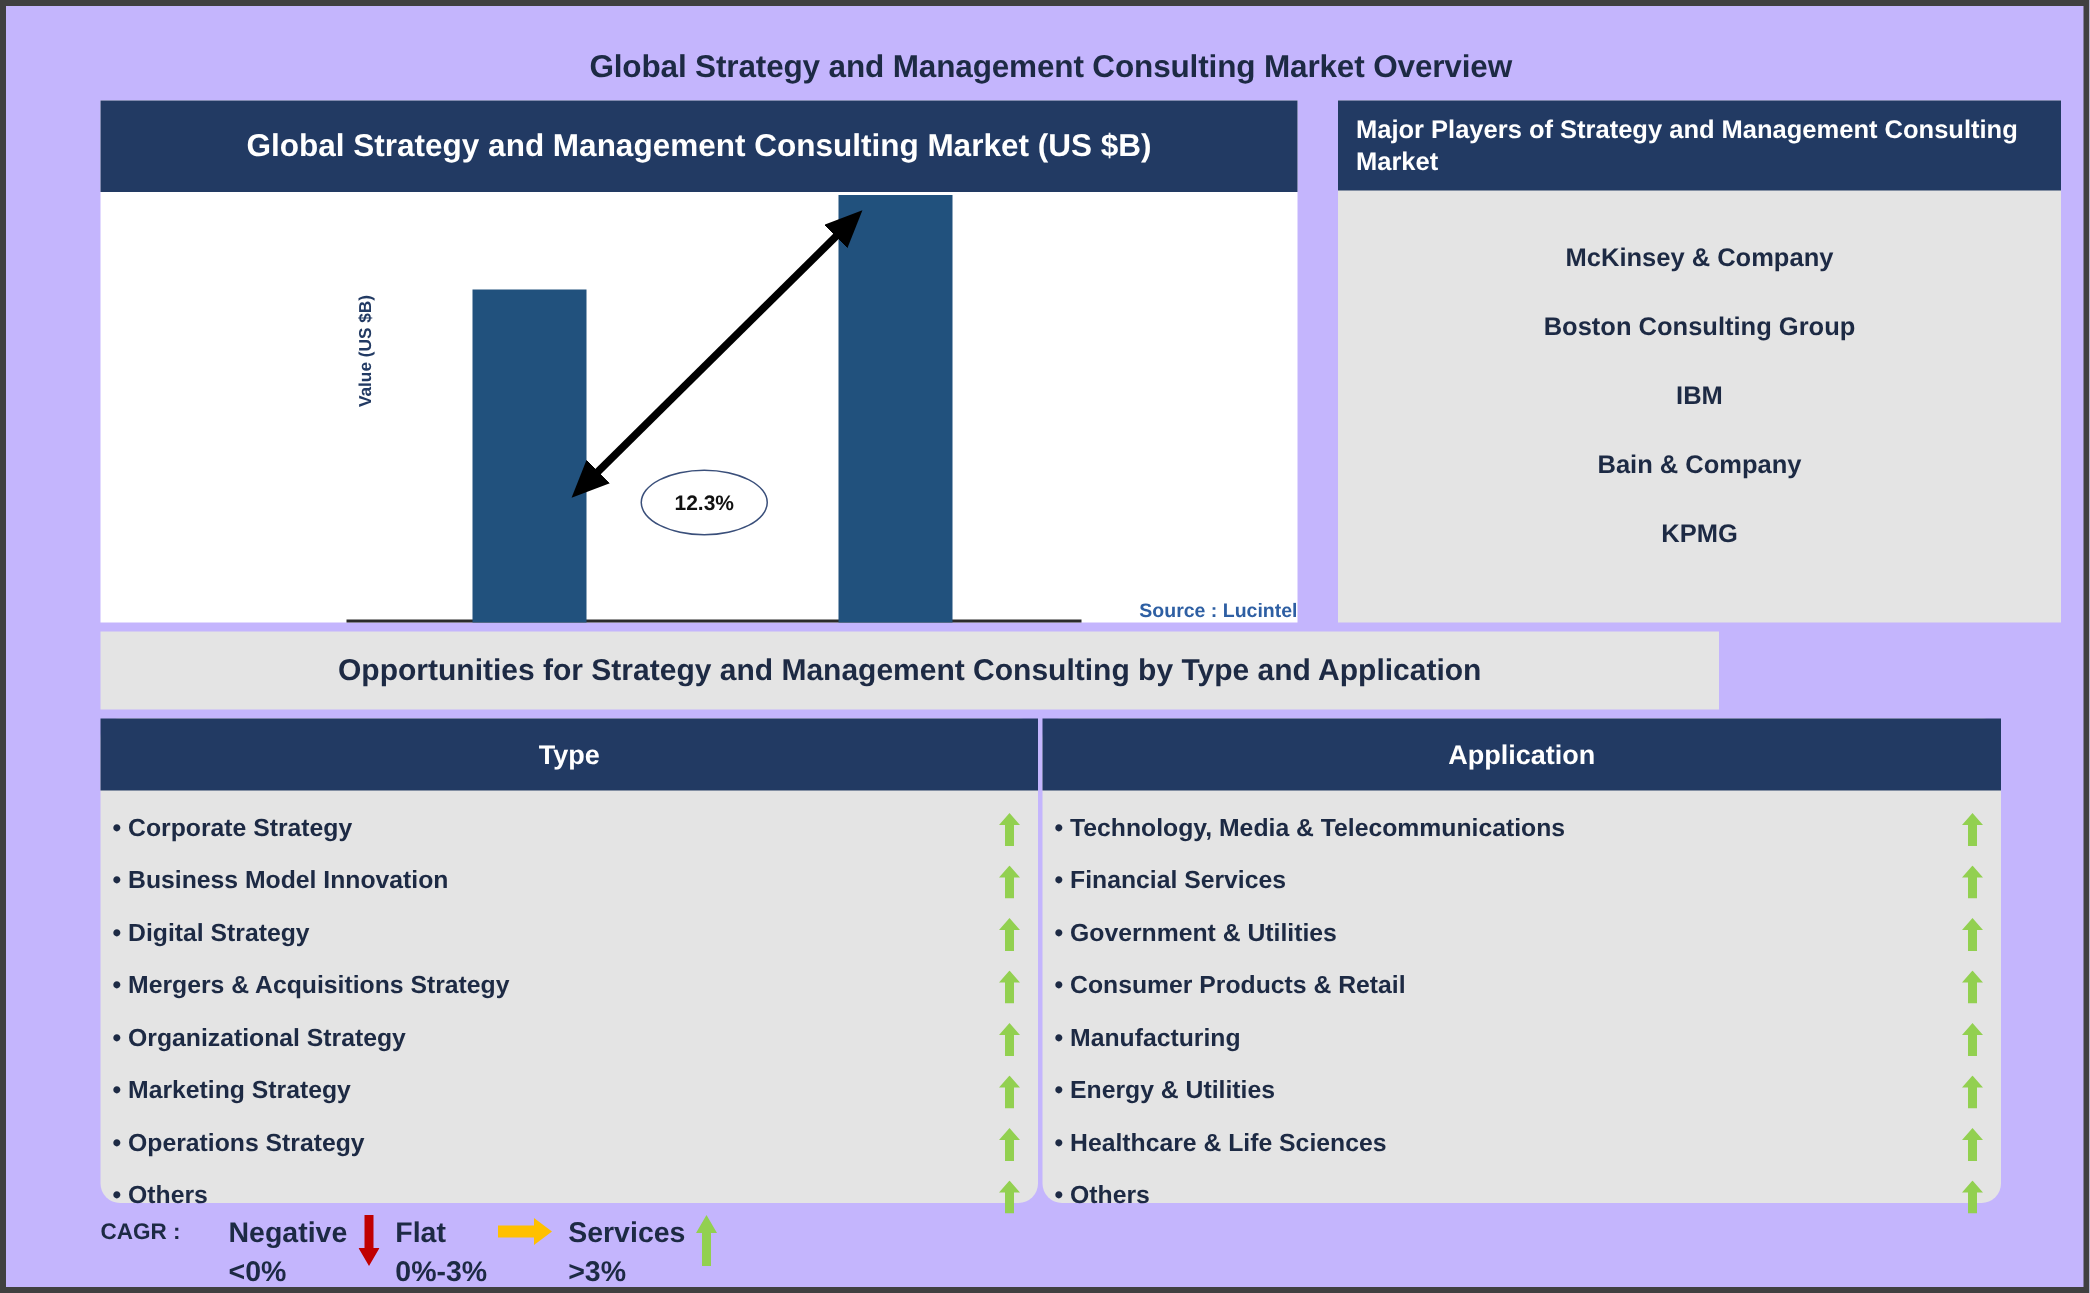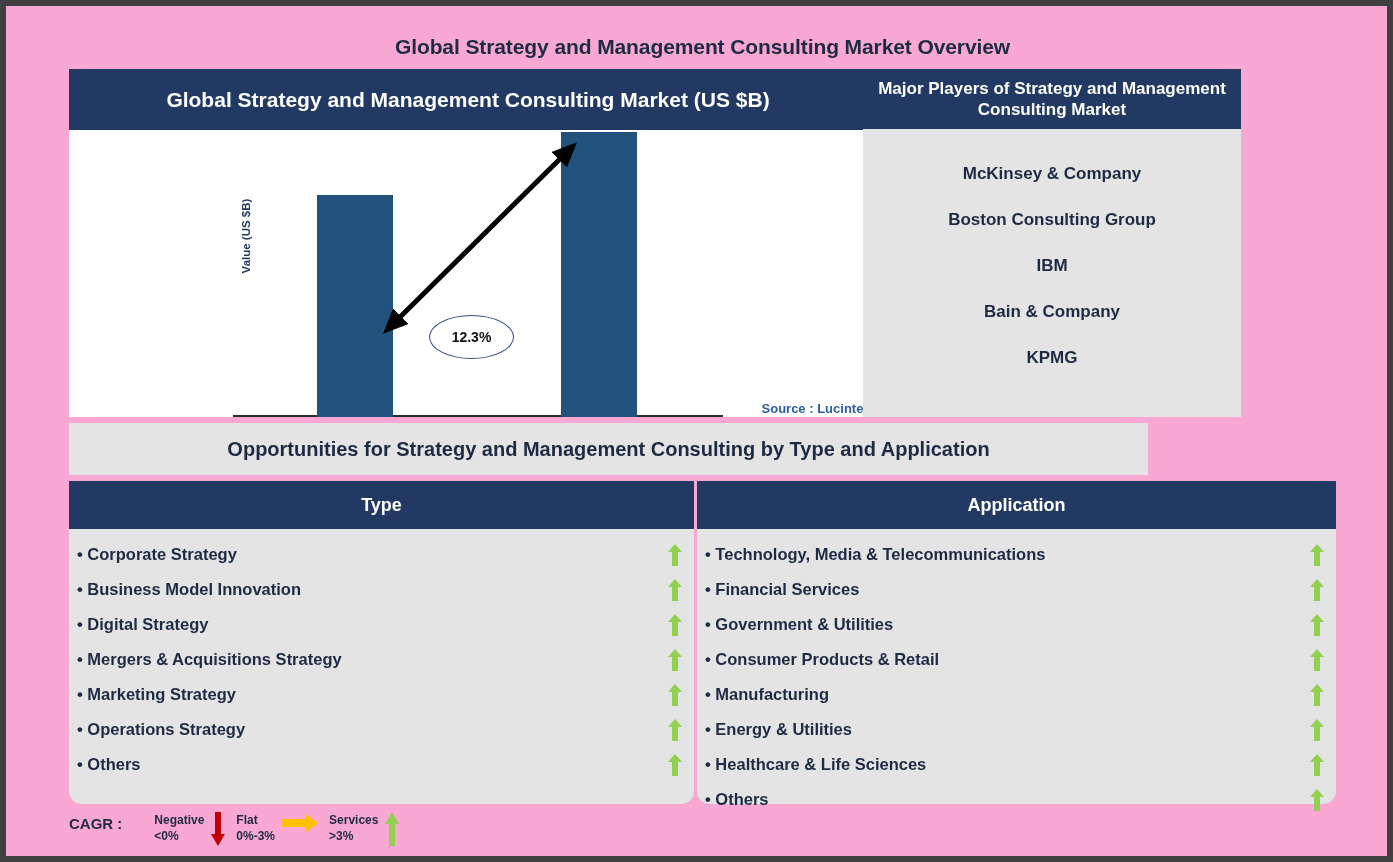--- a/index.html
+++ b/index.html
@@ -8,22 +8,22 @@
     padding: 0;
     background: #ffffff;
   }
   body {
     font-family: "Liberation Sans", sans-serif;
   }
   #page {
     position: relative;
     width: 1393px;
     height: 862px;
-    background: #f9a8d4;
-    border: 6px solid #404040;
+    background: #c4b5fd;
+    border: 4px solid #404040;
     box-sizing: border-box;
     overflow: hidden;
   }
 
   
   #main-title {
     position: absolute;
     left: 0;
     top: 29px;
     width: 1393px;
@@ -35,21 +35,20 @@
   }
 
   
   .panel-header {
     background: #223A63;
     color: #ffffff;
     font-weight: bold;
     display: flex;
     align-items: center;
     justify-content: center;
-    text-align: center;
     box-sizing: border-box;
   }
 
   
   #chart-panel {
     position: absolute;
     left: 63px;
     top: 63px;
     width: 798px;
     height: 348px;
@@ -147,23 +146,23 @@
     justify-content: center;
     font-family: Liberation Sans, sans-serif;
     font-size: 14px;
     font-weight: bold;
     color: #111111;
   }
 
   
   #players-panel {
     position: absolute;
-    left: 857px;
+    left: 888px;
     top: 63px;
-    width: 378px;
+    width: 482px;
     height: 348px;
     background: #e4e4e4;
     box-sizing: border-box;
   }
   #players-panel-header {
     height: 60px;
     width: 100%;
     font-size: 17px;
     line-height: 1.25;
     padding: 0 12px;
@@ -250,21 +249,21 @@
     margin-right: 32px;
     padding-top: 3px;
     white-space: nowrap;
   }
   .legend-item {
     display: flex;
     align-items: flex-start;
     margin-right: 4px;
   }
   .legend-text {
-    font-size: 12px;
+    font-size: 19px;
     font-weight: bold;
     color: #1d2a44;
     line-height: 1.35;
     white-space: nowrap;
   }
   .legend-icon {
     margin: 0 7px;
     flex: 0 0 auto;
   }
 </style>
@@ -342,20 +341,26 @@
             <path d="M7 0 L14 8 L10 8 L10 22 L4 22 L4 8 L0 8 Z" fill="#92D050"></path>
           </svg>
       </div>
       <div class="col-row">
         <span class="col-row-label">• Mergers &amp; Acquisitions Strategy</span>
         <svg class="arrow-up-green" viewBox="0 0 14 22">
             <path d="M7 0 L14 8 L10 8 L10 22 L4 22 L4 8 L0 8 Z" fill="#92D050"></path>
           </svg>
       </div>
       <div class="col-row">
+        <span class="col-row-label">• Organizational Strategy</span>
+        <svg class="arrow-up-green" viewBox="0 0 14 22">
+            <path d="M7 0 L14 8 L10 8 L10 22 L4 22 L4 8 L0 8 Z" fill="#92D050"></path>
+          </svg>
+      </div>
+      <div class="col-row">
         <span class="col-row-label">• Marketing Strategy</span>
         <svg class="arrow-up-green" viewBox="0 0 14 22">
             <path d="M7 0 L14 8 L10 8 L10 22 L4 22 L4 8 L0 8 Z" fill="#92D050"></path>
           </svg>
       </div>
       <div class="col-row">
         <span class="col-row-label">• Operations Strategy</span>
         <svg class="arrow-up-green" viewBox="0 0 14 22">
             <path d="M7 0 L14 8 L10 8 L10 22 L4 22 L4 8 L0 8 Z" fill="#92D050"></path>
           </svg>

